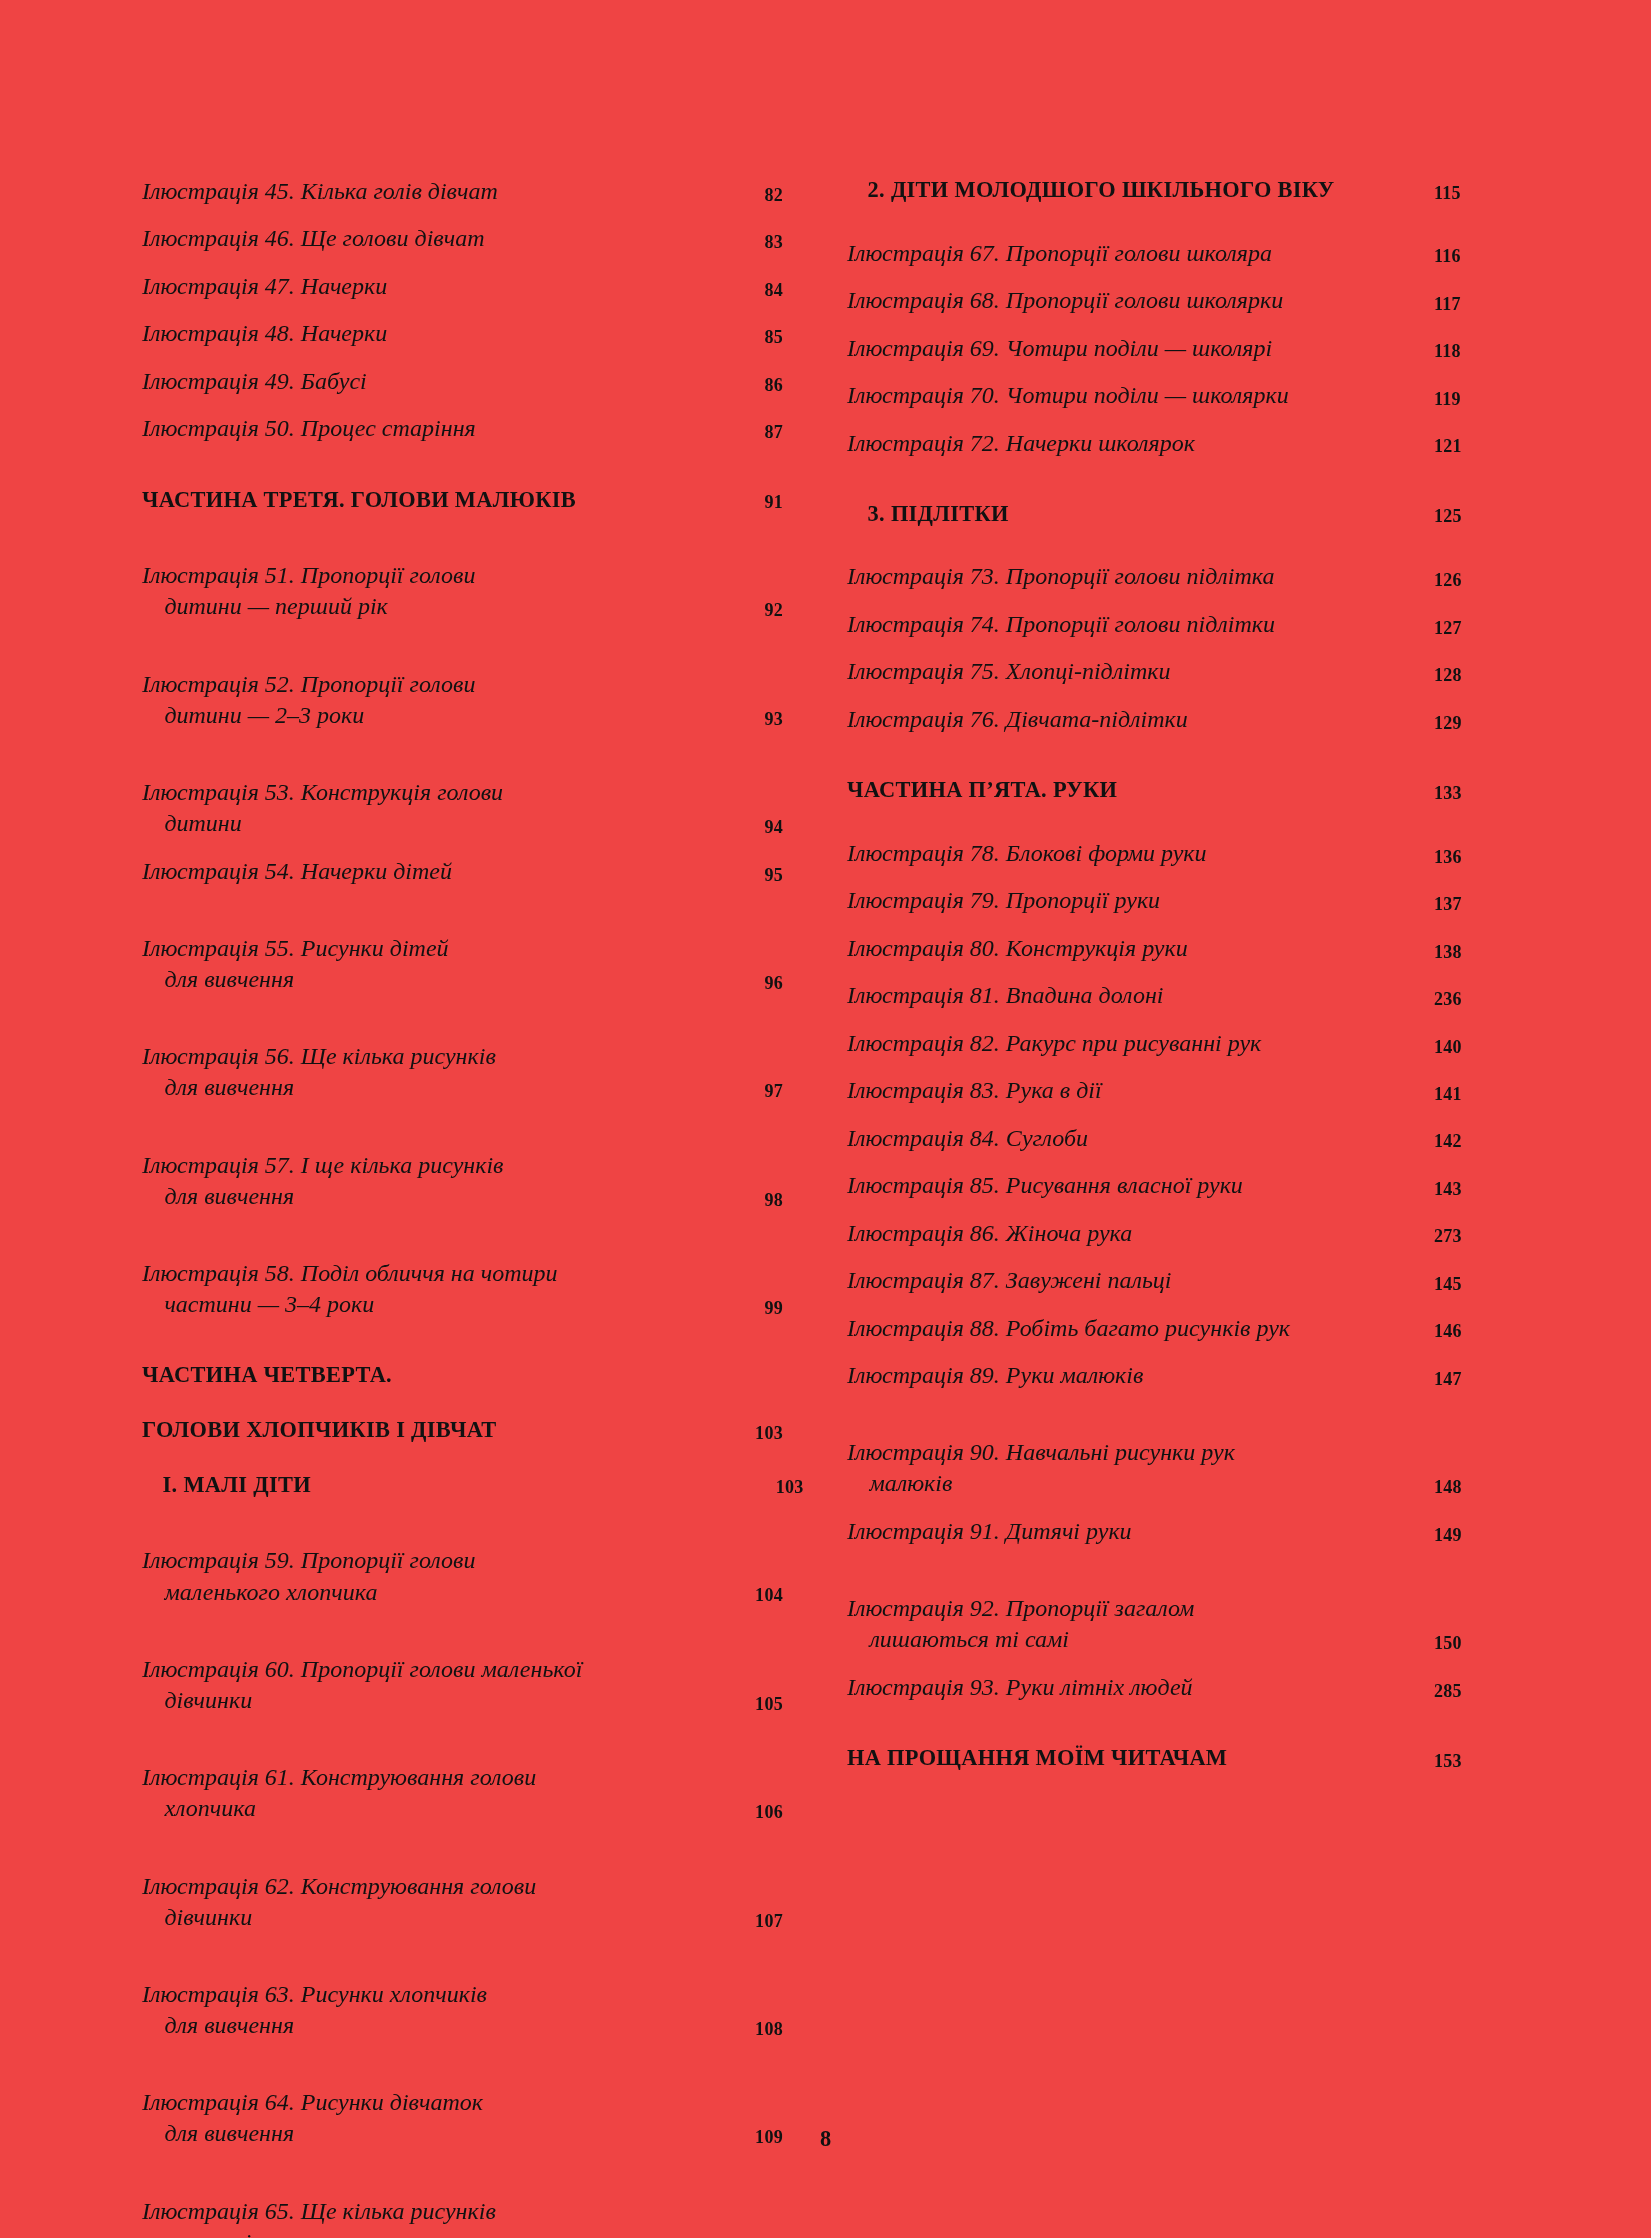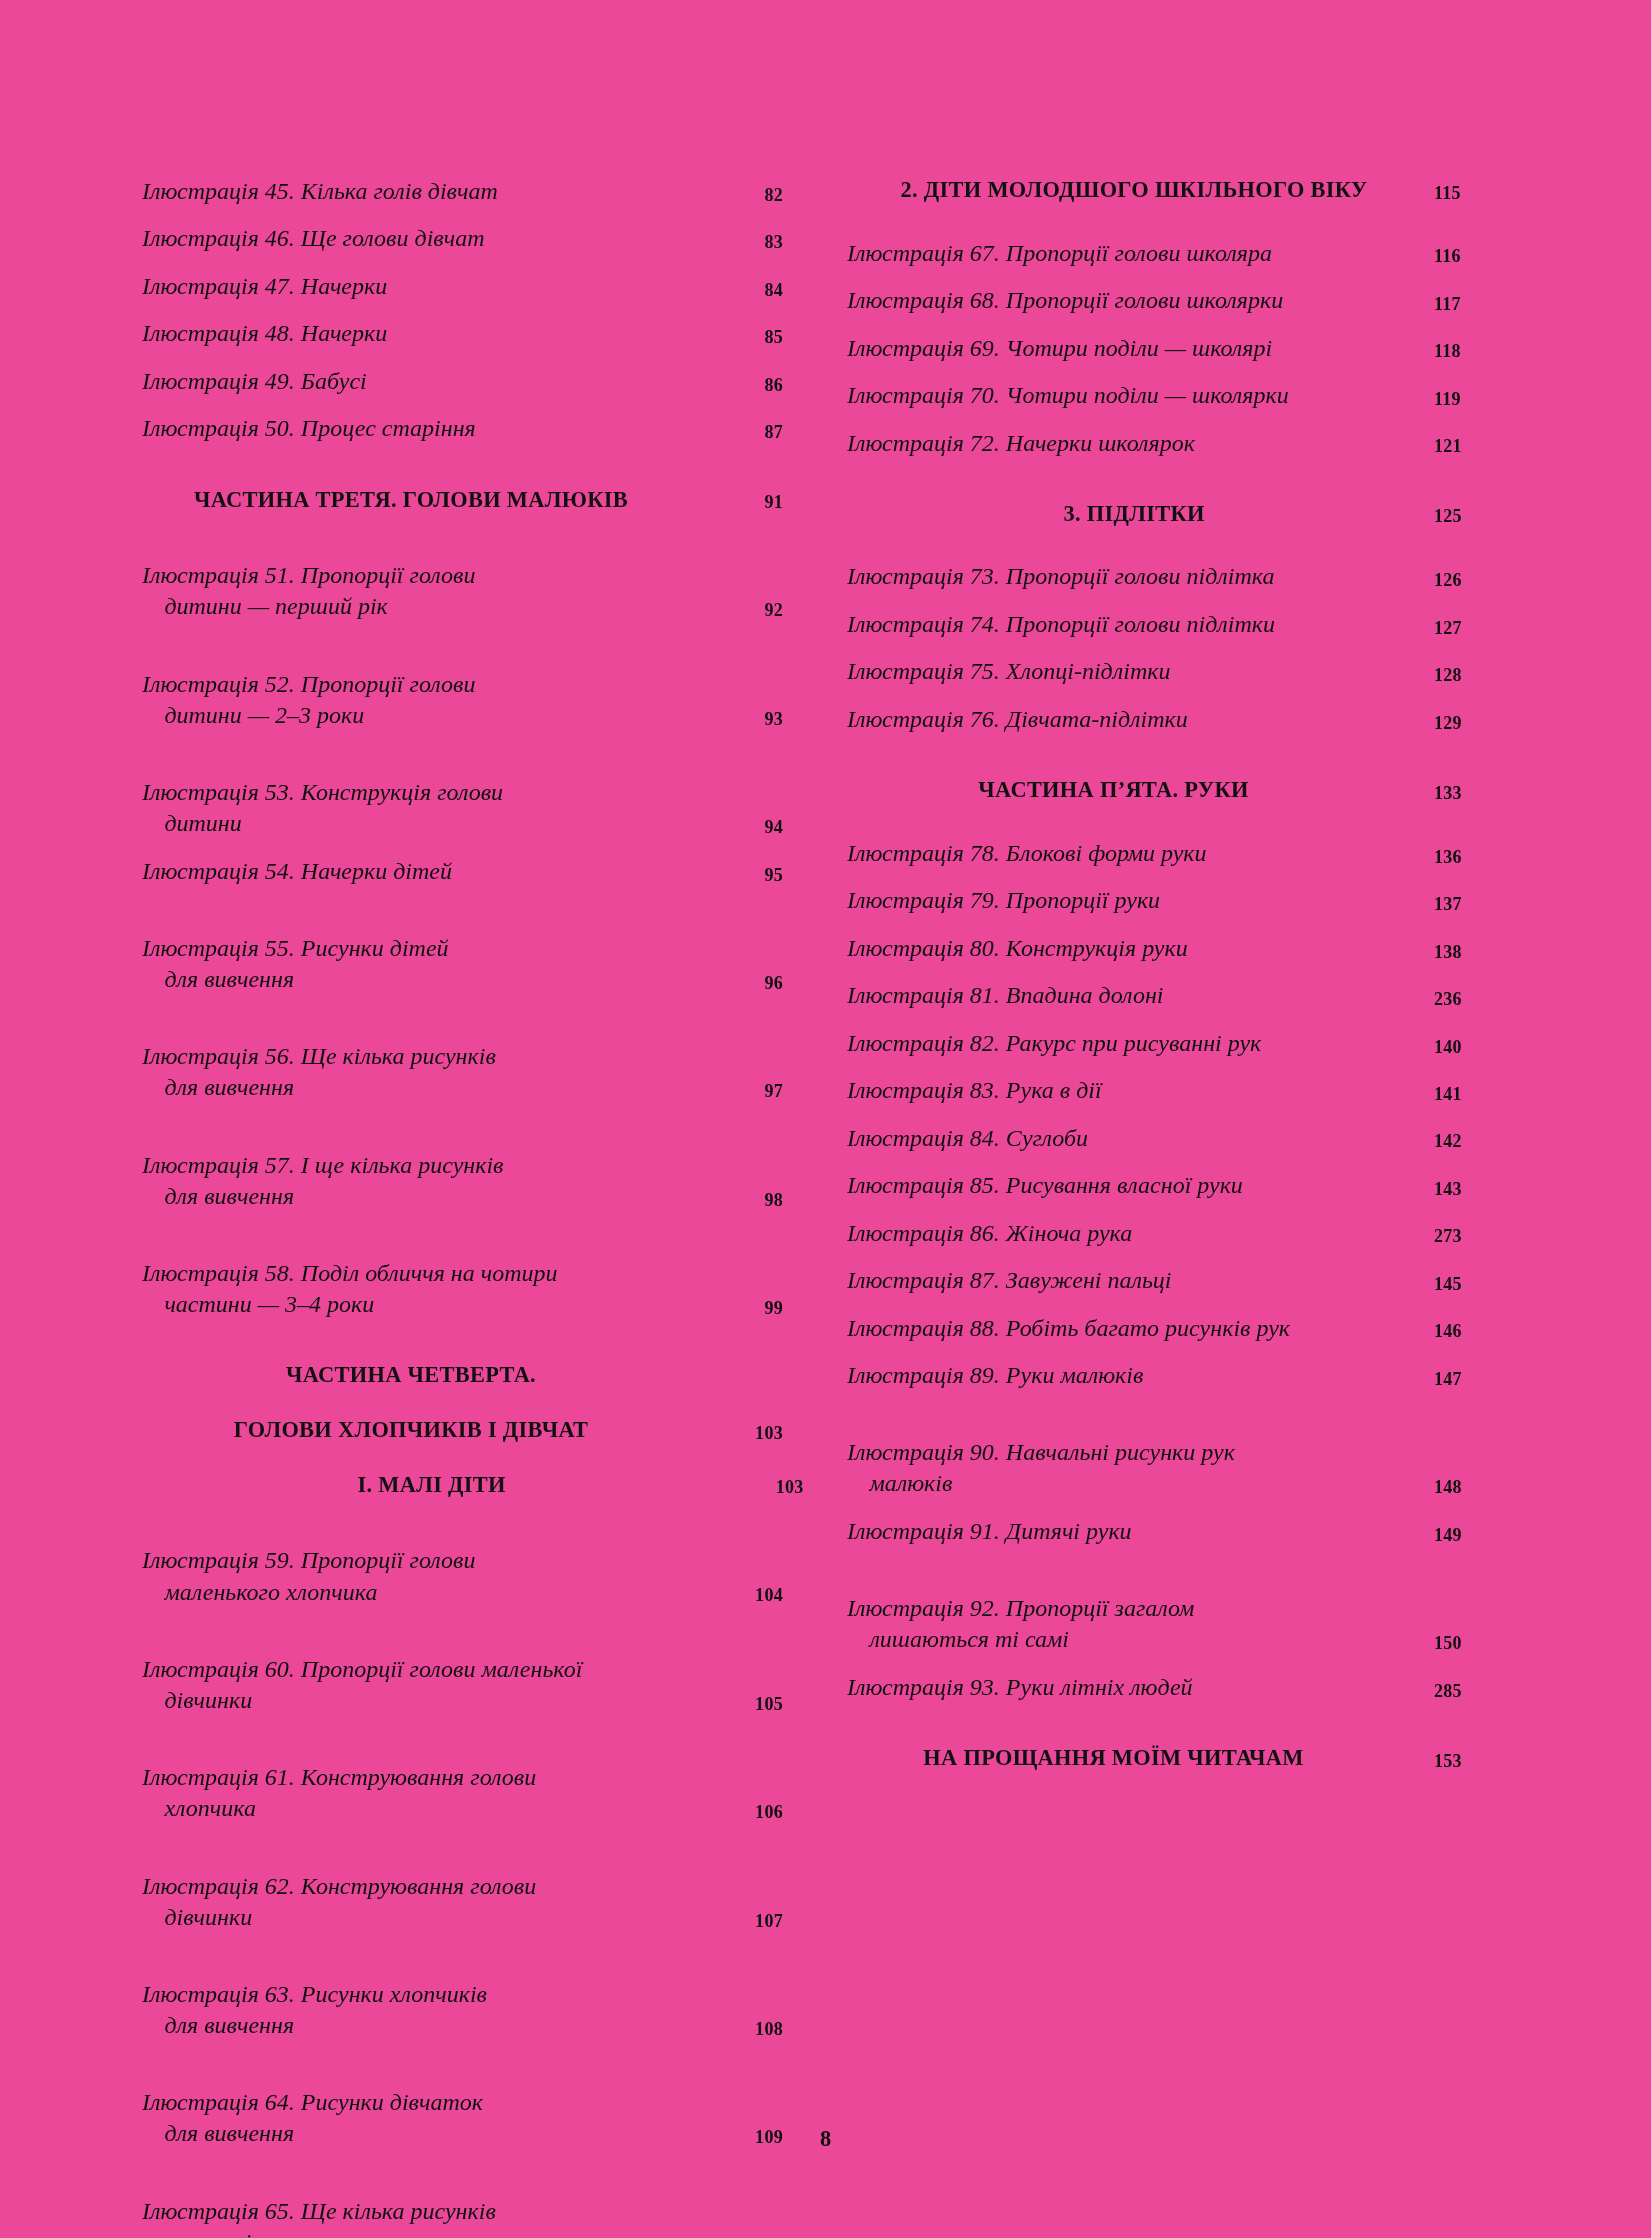--- a/index.html
+++ b/index.html
@@ -4,21 +4,21 @@
 <style>
   html, body {
     margin: 0;
     padding: 0;
     background: #ffffff;
   }
   .page {
     position: relative;
     width: 1651px;
     height: 2239px;
-    background: #ec4899;
+    background: #ef4444;
     font-family: "Liberation Serif", "DejaVu Serif", serif;
     color: #111111;
     overflow: hidden;
   }
   .columns {
     position: absolute;
     left: 0;
     top: 0;
     width: 1651px;
     height: 2239px;
@@ -84,21 +84,21 @@
 
   
   .heading {
     font-weight: bold;
     font-style: normal;
     font-size: 22.4px;
     line-height: 1.28;
     font-variant: small-caps;
     letter-spacing: 0.3px;
   }
-  .heading .txt { padding-right: 103px; text-align: center; }
+  .heading .txt { padding-right: 103px; }
 
   .sp-before-lg { margin-top: 41px; }
   .sp-after-sm  { margin-bottom: 26px; }
   .sp-after-md  { margin-bottom: 33px; }
 
   .indent-1 { padding-left: 20.6px; }
 
   .folio {
     position: absolute;
     left: 0;

